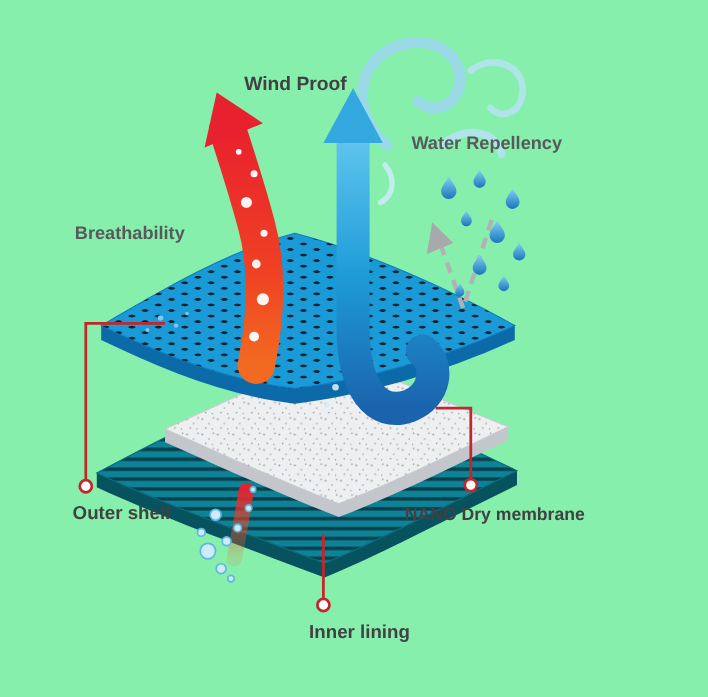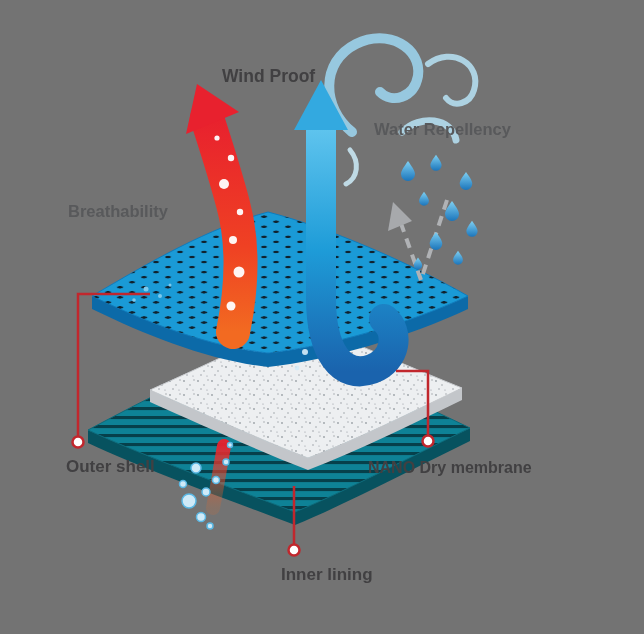--- a/index.html
+++ b/index.html
@@ -1,16 +1,16 @@
 <!DOCTYPE html>
 <html><head>
 <meta charset="utf-8">
 <style>
   html,body{margin:0;padding:0;background:#ffffff;}
-  .stage{position:relative;width:644px;height:634px;background:#737373;overflow:hidden;
+  .stage{position:relative;width:644px;height:634px;background:#86efac;overflow:hidden;
          font-family:"Liberation Sans", sans-serif;}
   svg text{font-family:"Liberation Sans", sans-serif;font-weight:bold;}
 </style>
 </head>
 <body>
 
 <div class="stage">
 <svg width="644" height="634" viewBox="0 0 644 634">
   <defs>
 

